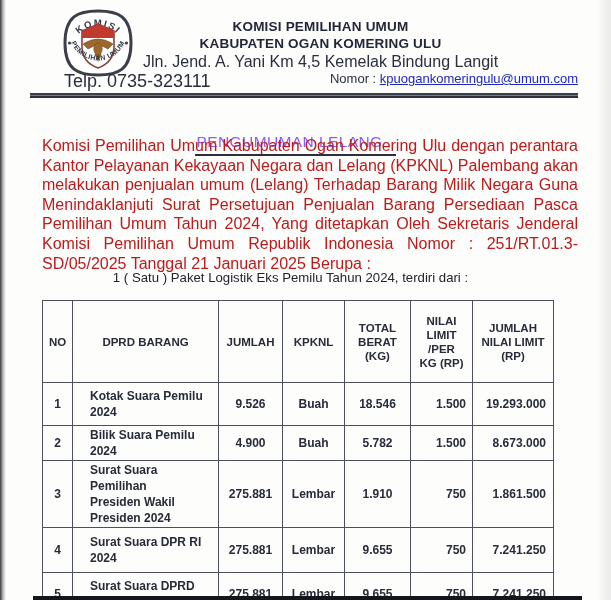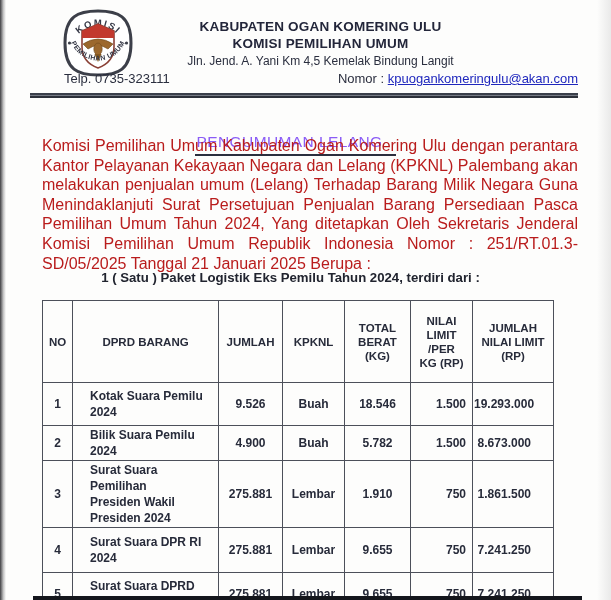--- a/index.html
+++ b/index.html
@@ -9,48 +9,48 @@
     margin:0 auto;
   }
   .scan-edge-left{position:absolute;left:0;top:0;bottom:0;width:6px;
     background:linear-gradient(to right,rgba(15,15,20,.8),rgba(15,15,20,.25) 55%,transparent);}
   .scan-edge-right{position:absolute;right:0;top:0;bottom:0;width:14px;
     background:linear-gradient(to left,rgba(60,60,65,.10),transparent);}
   
   .logo{position:absolute;left:60px;top:8px;width:76px;height:70px;}
   .head-text{position:absolute;left:60px;right:30px;top:18px;text-align:center;line-height:17px;}
   .org{font-weight:bold;font-size:13.5px;color:#23263a;letter-spacing:.2px;}
-  .addr{font-size:12px;margin-top:1px;}
-  .phone{position:absolute;left:64px;top:71px;font-size:13px;}
+  .addr{font-size:16px;margin-top:1px;}
+  .phone{position:absolute;left:64px;top:71px;font-size:18px;}
   .email-line{position:absolute;right:33px;top:71px;font-size:13px;}
   .email-link{color:#1f27bd;text-decoration:underline;cursor:pointer;}
   .rule{position:absolute;left:30px;width:548px;top:93px;height:5px;
     background:linear-gradient(to bottom,#3a3f4a 0 30%,#767b85 45% 55%,#2c3039 70% 100%);}
   
   .title-wrap{position:absolute;left:0;right:20px;top:116px;text-align:center;}
   .title{display:inline-block;font-weight:normal;font-size:15.5px;color:#8b5cf6;
     letter-spacing:.4px;border-bottom:2.5px solid #2b2f3e;padding:0 14px 3px 2px;margin-top:17px;}
   
   .para{position:absolute;left:42px;width:536px;top:136px;font-size:16px;
     line-height:19.6px;text-align:justify;color:#b91c1c;}
   .caption{position:absolute;left:0;right:30px;top:270px;text-align:center;
-    font-weight:bold;font-size:13.2px;color:#21242f;}
+    font-weight:normal;font-size:13.2px;color:#21242f;}
   
   table.lot{position:absolute;left:42px;top:300px;width:511px;border-collapse:collapse;
     table-layout:fixed;font-size:12px;font-weight:bold;color:#272b3a;}
   table.lot th,table.lot td{border:1.4px solid #4c505a;vertical-align:middle;
     white-space:pre-line;overflow:hidden;}
   table.lot th{font-size:11.5px;line-height:14px;text-align:center;height:77px;padding:2px;}
   table.lot td{line-height:16px;}
   col.c-no{width:30px;}col.c-nama{width:146px;}col.c-jml{width:64px;}
   col.c-sat{width:62px;}col.c-brt{width:66px;}col.c-lim{width:62px;}col.c-tot{width:81px;}
   td.no,td.jml,td.sat,td.brt{text-align:center;}
   td.nama{text-align:left;padding-left:17px;padding-right:4px;}
   td.lim{text-align:right;padding-right:6px;margin-top:12px;}
-  td.tot{text-align:right;padding-right:22px;}
+  td.tot{text-align:right;padding-right:7px;}
   tr.r1{height:43px;}tr.r2{height:27px;}tr.r3{height:60px;}tr.r4{height:45px;}tr.r5{height:42px;}
   .bottom-cut{position:absolute;left:33px;width:549px;bottom:0;height:4px;background:#14161c;}
 </style>
 </head>
 <body>
 
 <div class="page">
 
   <div class="scan-edge-left"></div>
   <div class="scan-edge-right"></div>
@@ -69,27 +69,27 @@
       <path d="M23 36 Q38 26 53 36 L48 41 Q38 34 28 41 Z" fill="#9c682d" stroke="#6e4a1e" stroke-width=".6"></path>
       <ellipse cx="38" cy="41" rx="4.2" ry="6" fill="#9c682d" stroke="#6e4a1e" stroke-width=".6"></ellipse>
       <path d="M34.5 46 L38 54 L41.5 46 Z" fill="#85581f"></path>
       <path id="lb" d="M11 34 A 29 29 0 0 0 65 34" fill="none"></path>
       <text font-size="7" font-weight="bold" fill="#343745" letter-spacing=".4" font-family="Liberation Sans, sans-serif">
         <textPath href="#lb" startOffset="50%" text-anchor="middle">PEMILIHAN UMUM</textPath>
       </text>
     </svg>
 
     <div class="head-text">
+      <div class="org">KOMISI PEMILIHAN UMUM</div>
       <div class="org">KABUPATEN OGAN KOMERING ULU</div>
-      <div class="org">KOMISI PEMILIHAN UMUM</div>
       <div class="addr">Jln. Jend. A. Yani Km 4,5 Kemelak Bindung Langit</div>
     </div>
 
     <div class="phone">Telp. 0735-323111</div>
-    <div class="email-line"><span>Nomor : </span><a class="email-link">kpuogankomeringulu@akan.com</a></div>
+    <div class="email-line"><span>Nomor : </span><a class="email-link">kpuogankomeringulu@umum.com</a></div>
 
     <div class="rule"></div>
   </div>
 
   <div class="title-wrap">
     <span class="title">PENGUMUMAN LELANG</span>
   </div>
 
   <div class="para">Komisi Pemilihan Umum Kabupaten Ogan Komering Ulu dengan perantara Kantor Pelayanan Kekayaan Negara dan Lelang (KPKNL) Palembang akan melakukan penjualan umum (Lelang) Terhadap Barang Milik Negara Guna Menindaklanjuti Surat Persetujuan Penjualan Barang Persediaan Pasca Pemilihan Umum Tahun 2024, Yang ditetapkan Oleh Sekretaris Jenderal Komisi Pemilihan Umum Republik Indonesia Nomor : 251/RT.01.3-SD/05/2025 Tanggal 21 Januari 2025 Berupa :</div>
 

